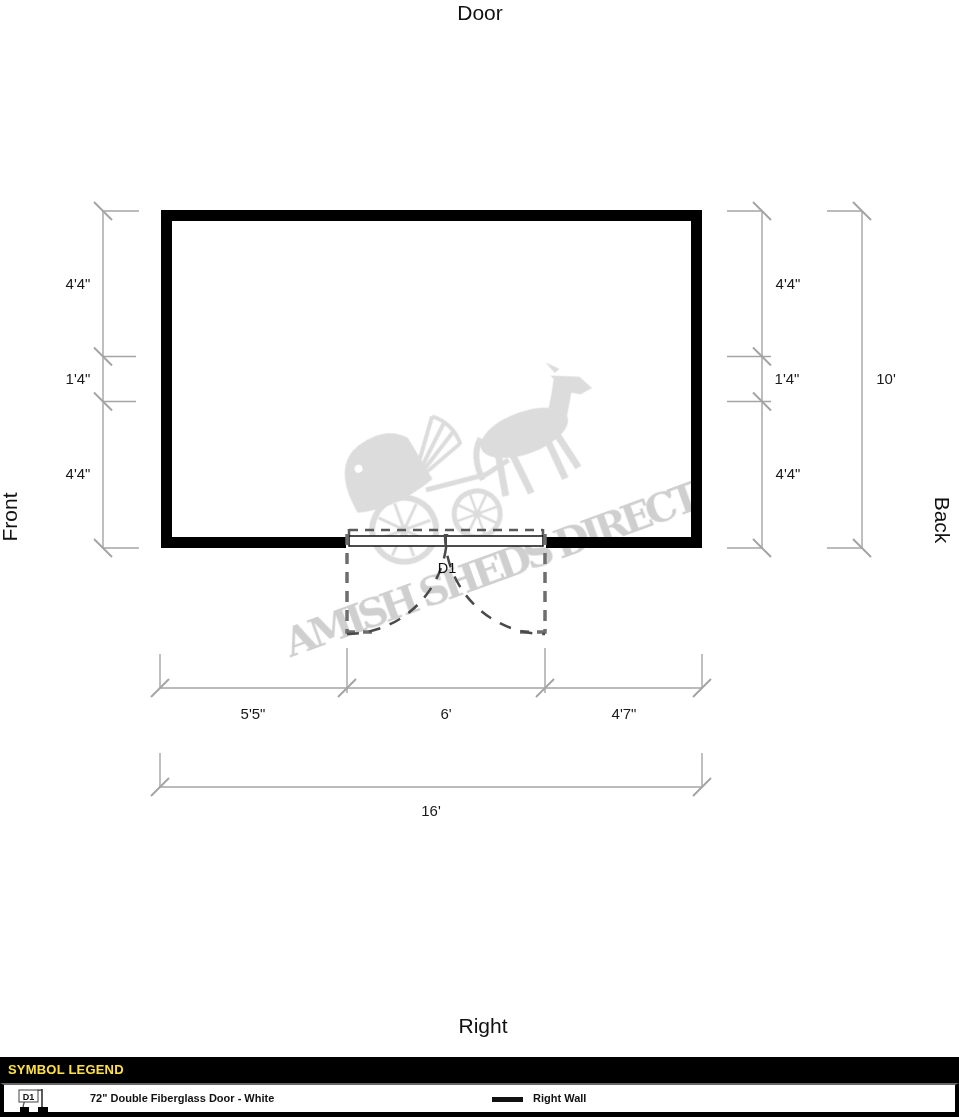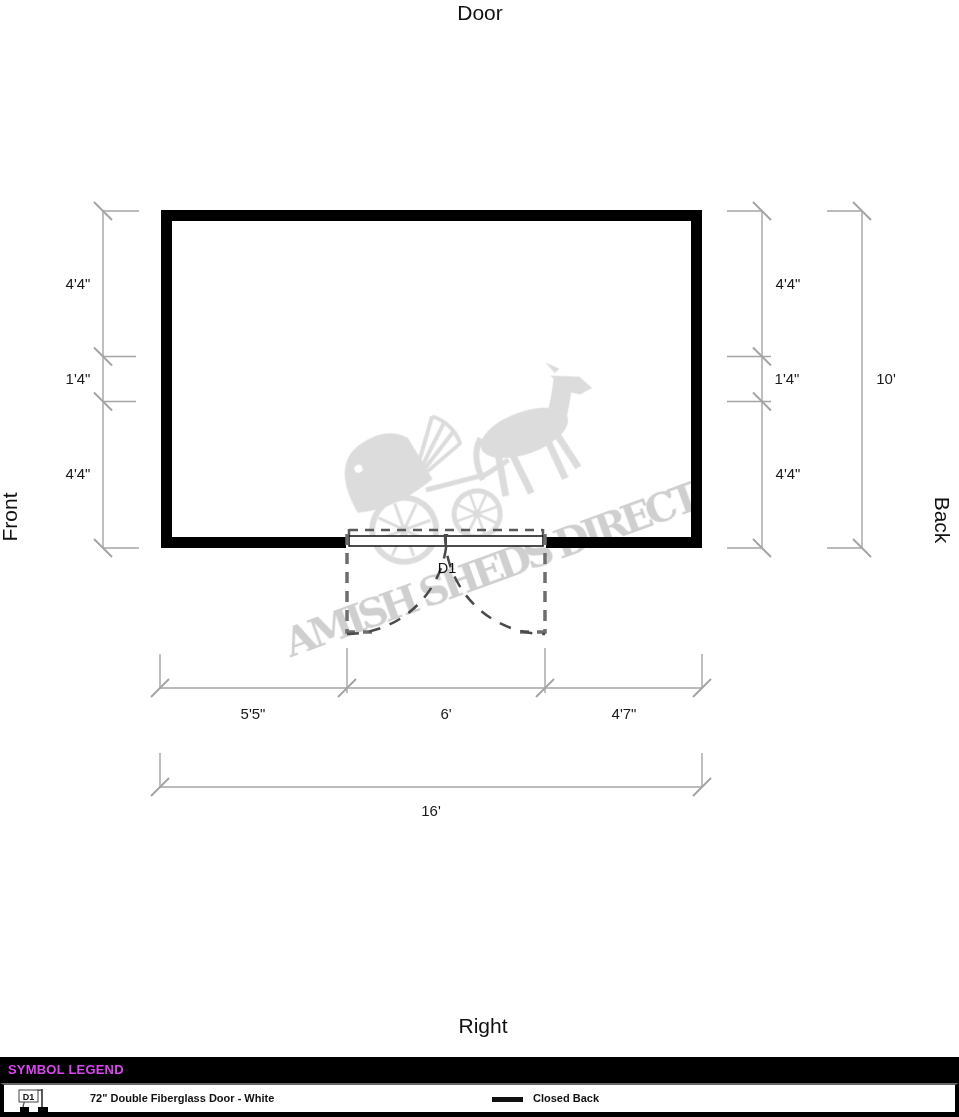--- a/index.html
+++ b/index.html
@@ -9,21 +9,21 @@
   }
   .orient{position:absolute;font-size:21px;color:#111;text-align:center;}
   #orient-top{left:430px;top:1px;width:100px;}
   #orient-bottom{left:433px;top:1014px;width:100px;}
   #orient-left{left:-19px;top:504px;width:60px;height:26px;transform:rotate(-90deg);}
   #orient-right{left:911px;top:507px;width:60px;height:26px;transform:rotate(90deg);}
   #plan{position:absolute;left:0;top:0;}
   
   #legend{position:absolute;left:0;top:1057px;width:959px;}
   #legend-title-bar{
-    background:#000;color:#d946ef;height:26px;line-height:26px;
+    background:#000;color:#fde047;height:26px;line-height:26px;
     font-size:13px;font-weight:bold;padding-left:8px;letter-spacing:.2px;
   }
   #legend-row{
     position:relative;background:#fff;height:27px;
     border-top:2px solid #666;border-left:4px solid #000;border-right:4px solid #000;
   }
   #legend-door-icon{position:absolute;left:12px;top:1px;}
   #legend-door-label{
     position:absolute;left:86px;top:0;height:27px;line-height:27px;
     font-size:11px;font-weight:bold;color:#111;
@@ -188,16 +188,16 @@
     <svg id="legend-door-icon" width="52" height="26" viewBox="0 0 52 26">
       <path d="M 7 23 A 19 19 0 0 1 26 4" stroke="#555555" stroke-width="1.3" fill="none"></path>
       <line x1="26" y1="3" x2="26" y2="22" stroke="#333333" stroke-width="1.6"></line>
       <rect x="4" y="21" width="9" height="5" fill="#000000"></rect>
       <rect x="22" y="21" width="10" height="5" fill="#000000"></rect>
       <rect x="3" y="4" width="19" height="12" fill="#ffffff" stroke="#444444" stroke-width="1"></rect>
       <text x="12.5" y="13.5" text-anchor="middle" font-size="9" font-weight="bold" fill="#111111" font-family="'Liberation Sans', sans-serif">D1</text>
     </svg>
     <div id="legend-door-label">72" Double Fiberglass Door - White</div>
     <div id="closed-wall-swatch"></div>
-    <div id="legend-wall-label">Closed Back</div>
+    <div id="legend-wall-label">Right Wall</div>
   </div>
   <div id="legend-footer-bar"></div>
 </div>
 
 </body></html>

